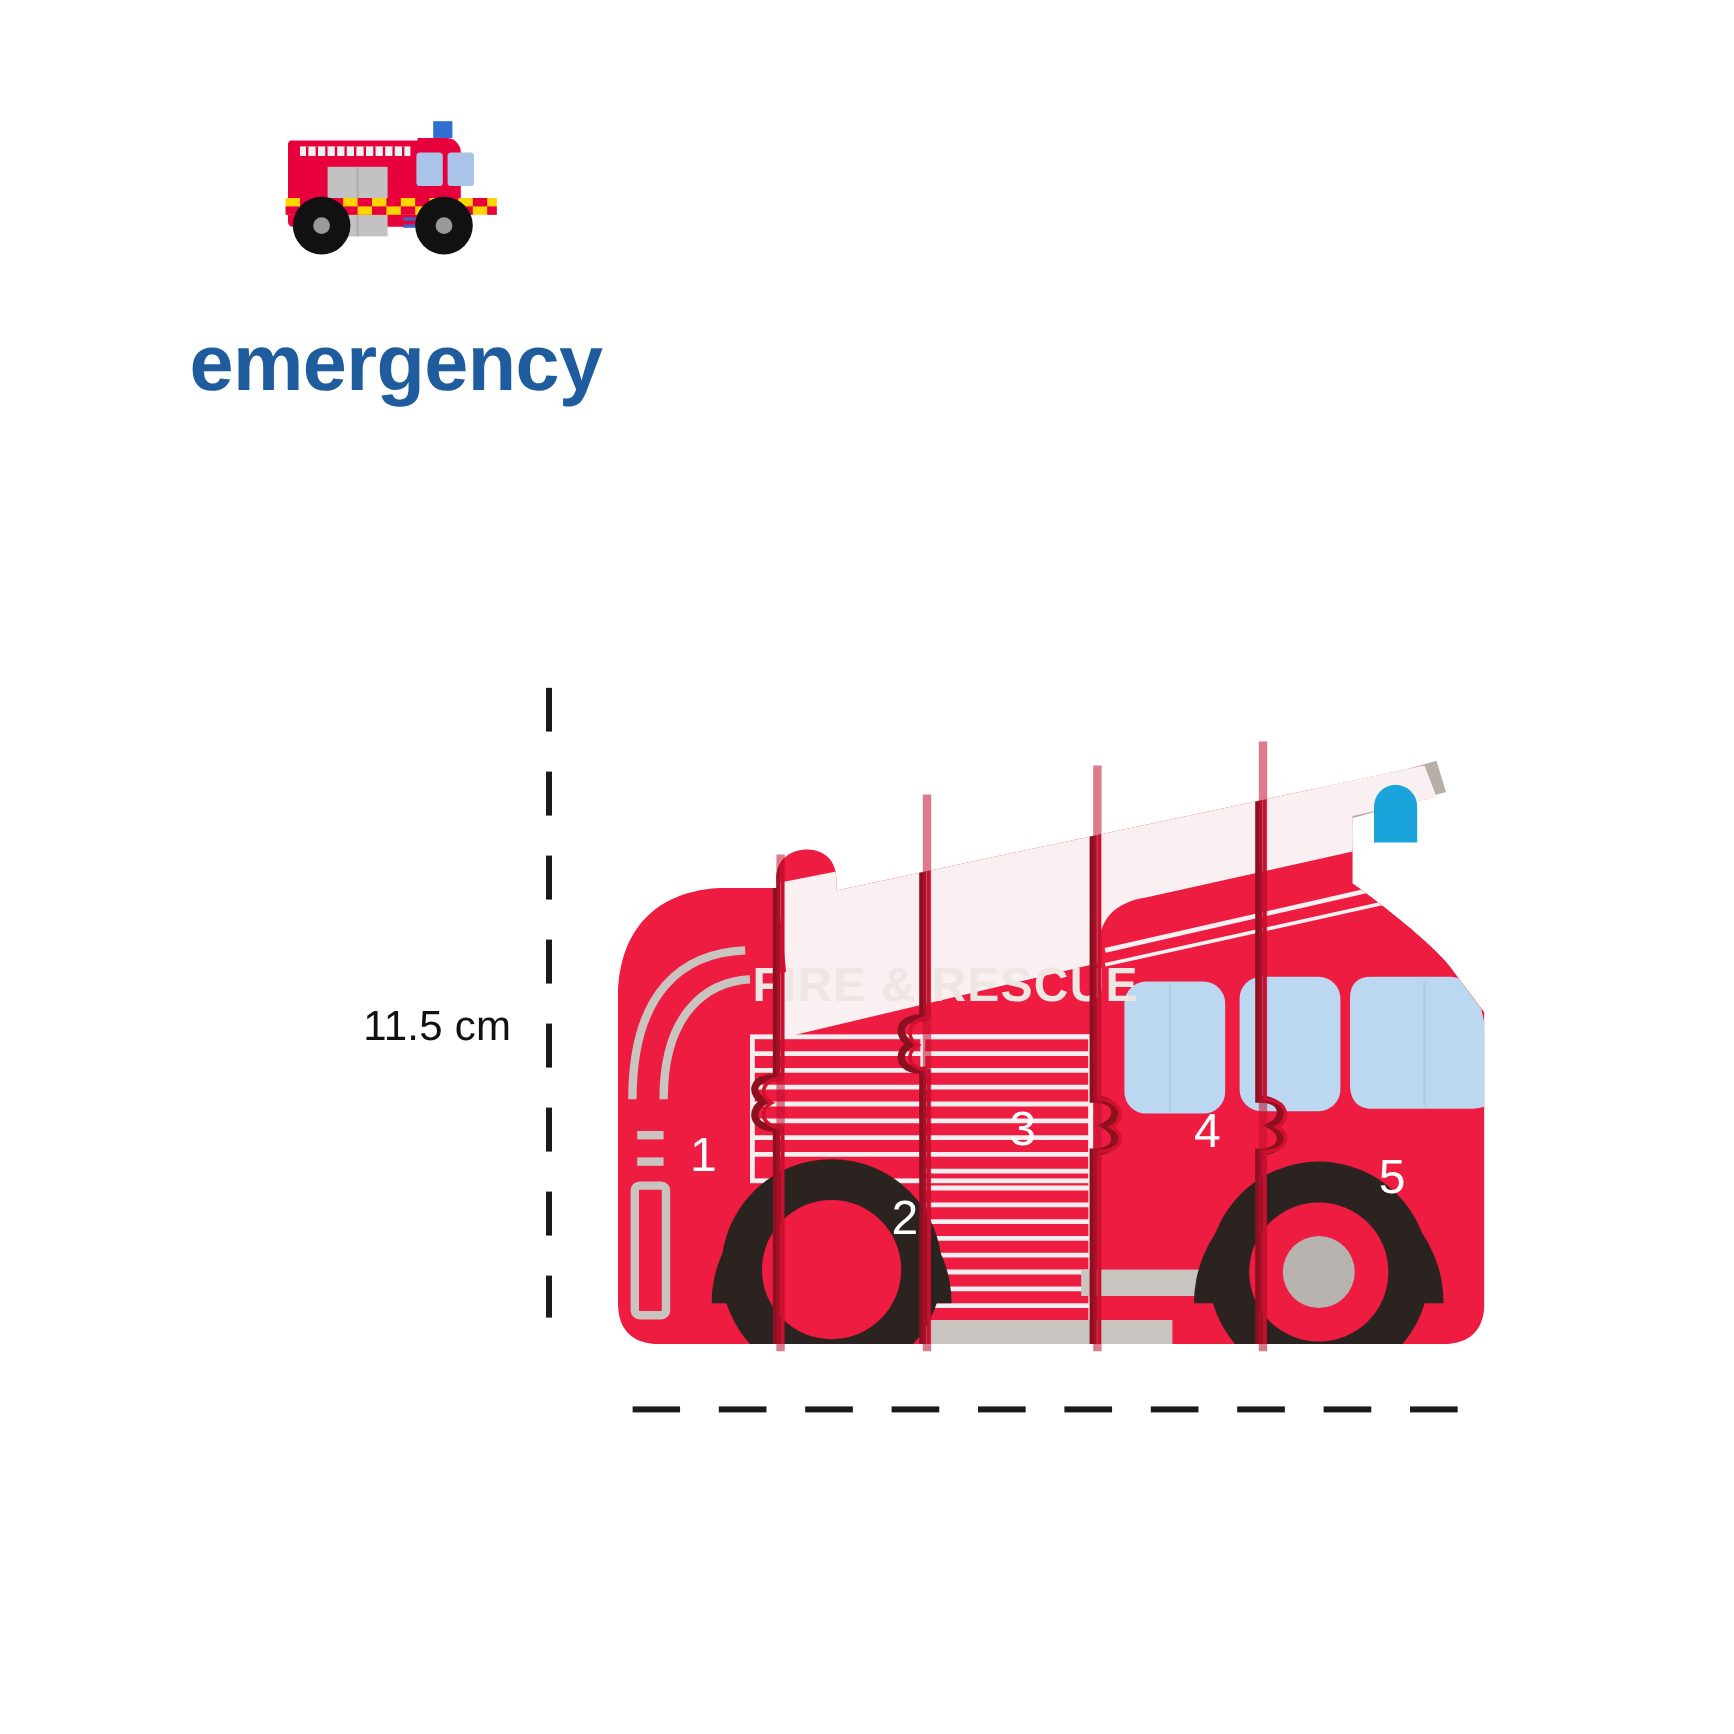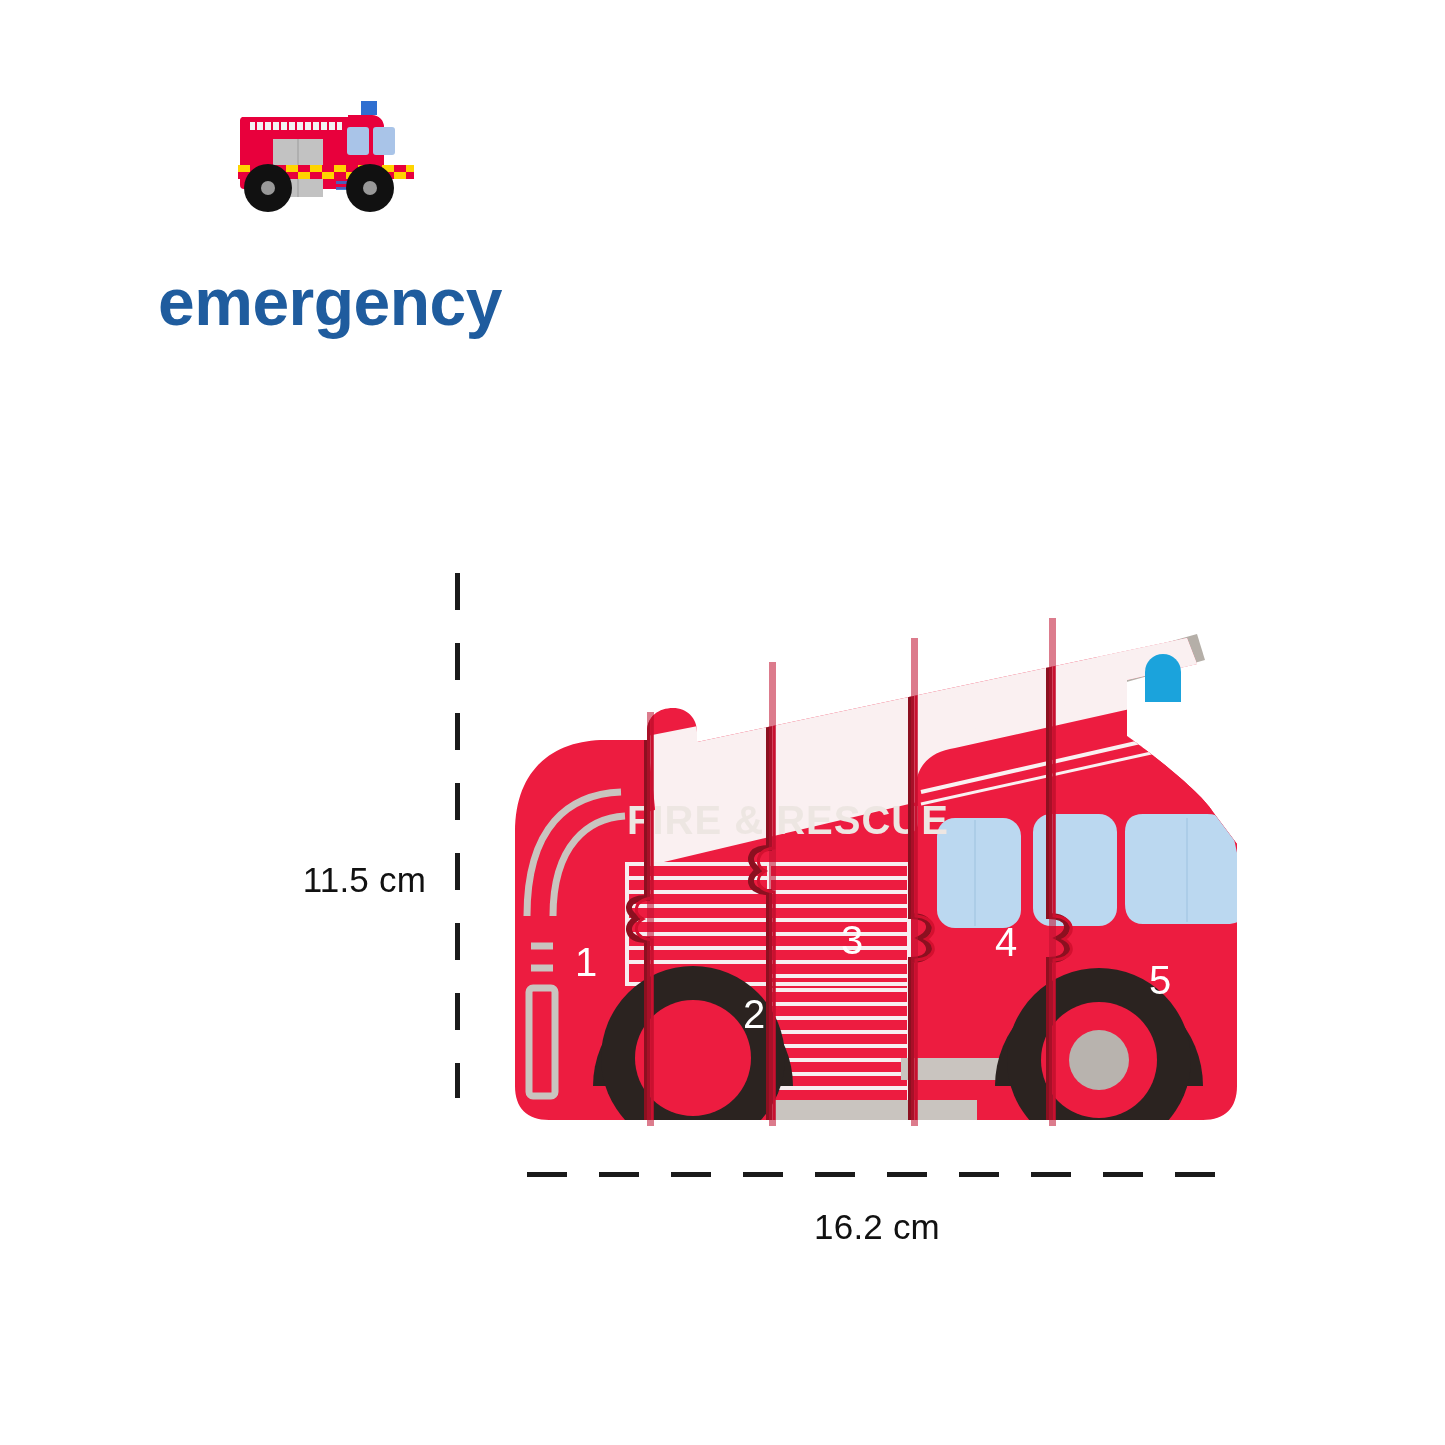--- a/index.html
+++ b/index.html
@@ -54,21 +54,21 @@
     background-image: linear-gradient(
         to bottom,
         #1a1a1a 0px, #1a1a1a 37px,
         rgba(0,0,0,0) 37px, rgba(0,0,0,0) 70px);
     background-size: 5px 70px;
     background-repeat: repeat-y;
   }
   #height-label {
     position: absolute;
     left: 236px;
-    top: 860px;
+    top: 836px;
     width: 190px;
     text-align: right;
     color: #111111;
     font-size: 35px;
     font-family: "Liberation Sans", sans-serif;
     letter-spacing: 0.2px;
   }
   #width-guide {
     position: absolute;
     left: 527px;
@@ -175,21 +175,20 @@
 
     <div id="brand-title">
       <div>emergency</div>
     </div>
   </div>
 
   <div id="height-guide"></div>
   <div id="height-label">11.5 cm</div>
 
   <div id="width-guide"></div>
-  <div id="width-label">16.2 cm</div>
 
   <div id="puzzle-photo">
     <svg viewBox="0 0 770 540" xmlns="http://www.w3.org/2000/svg">
       <defs>
 
         <clipPath id="truckBody">
           <path d="M18 216
                    C18 150, 60 124, 108 124
                    L150 124
                    L150 116

